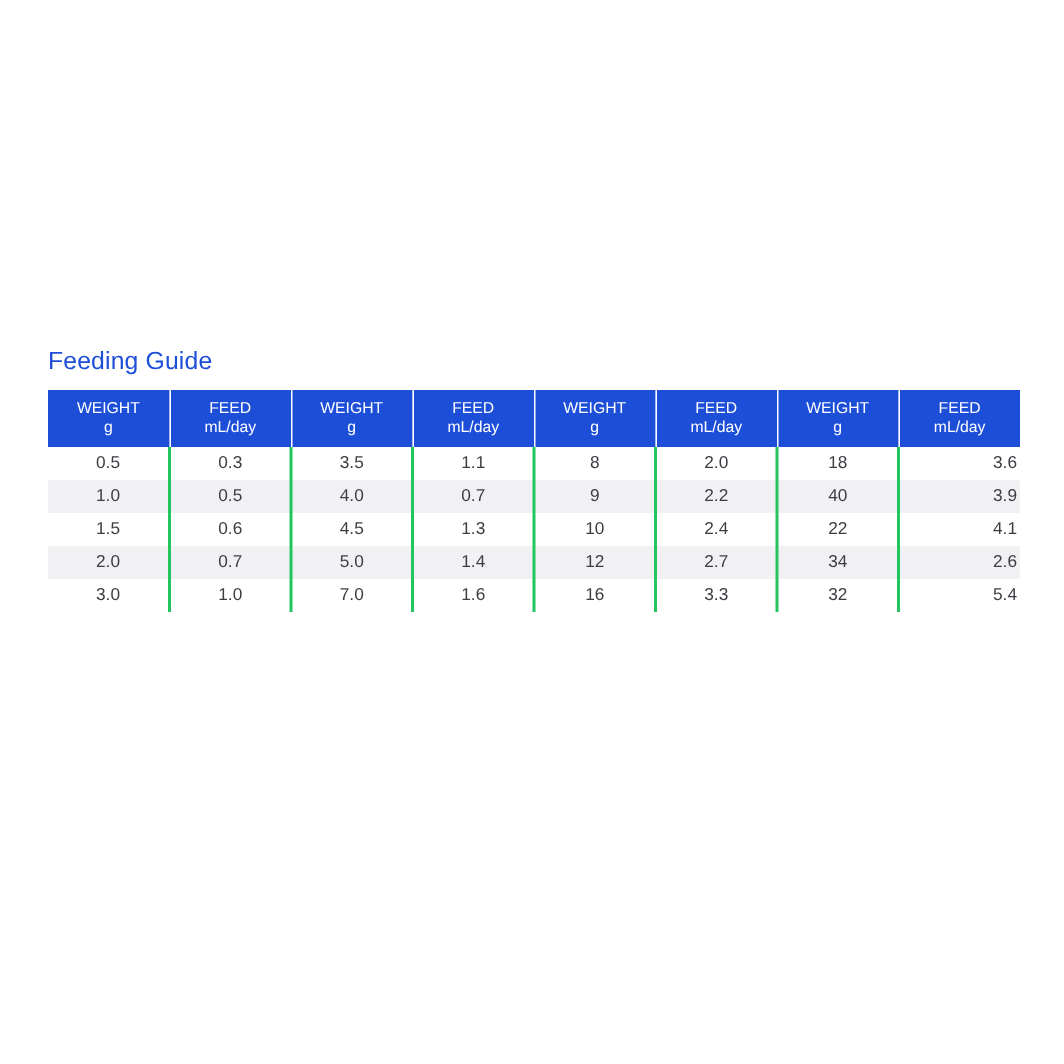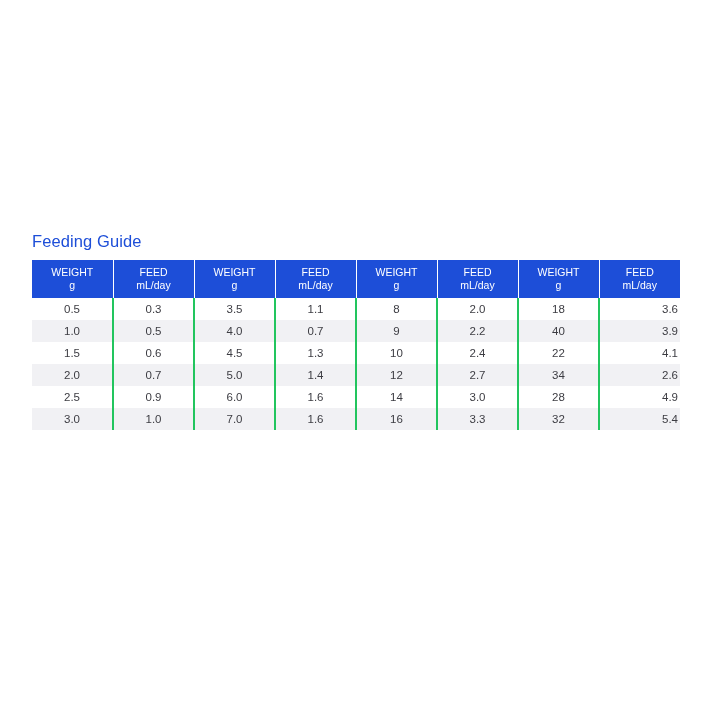--- a/index.html
+++ b/index.html
@@ -153,30 +153,20 @@
           <td>2.0</td>
           <td>0.7</td>
           <td>5.0</td>
           <td>1.4</td>
           <td>12</td>
           <td>2.7</td>
           <td>34</td>
           <td>2.6</td>
         </tr>
         <tr>
-          <td>2.5</td>
-          <td>0.9</td>
-          <td>6.0</td>
-          <td>1.6</td>
-          <td>14</td>
-          <td>3.0</td>
-          <td>28</td>
-          <td>4.9</td>
-        </tr>
-        <tr>
           <td>3.0</td>
           <td>1.0</td>
           <td>7.0</td>
           <td>1.6</td>
           <td>16</td>
           <td>3.3</td>
           <td>32</td>
           <td>5.4</td>
         </tr>
       </tbody>

